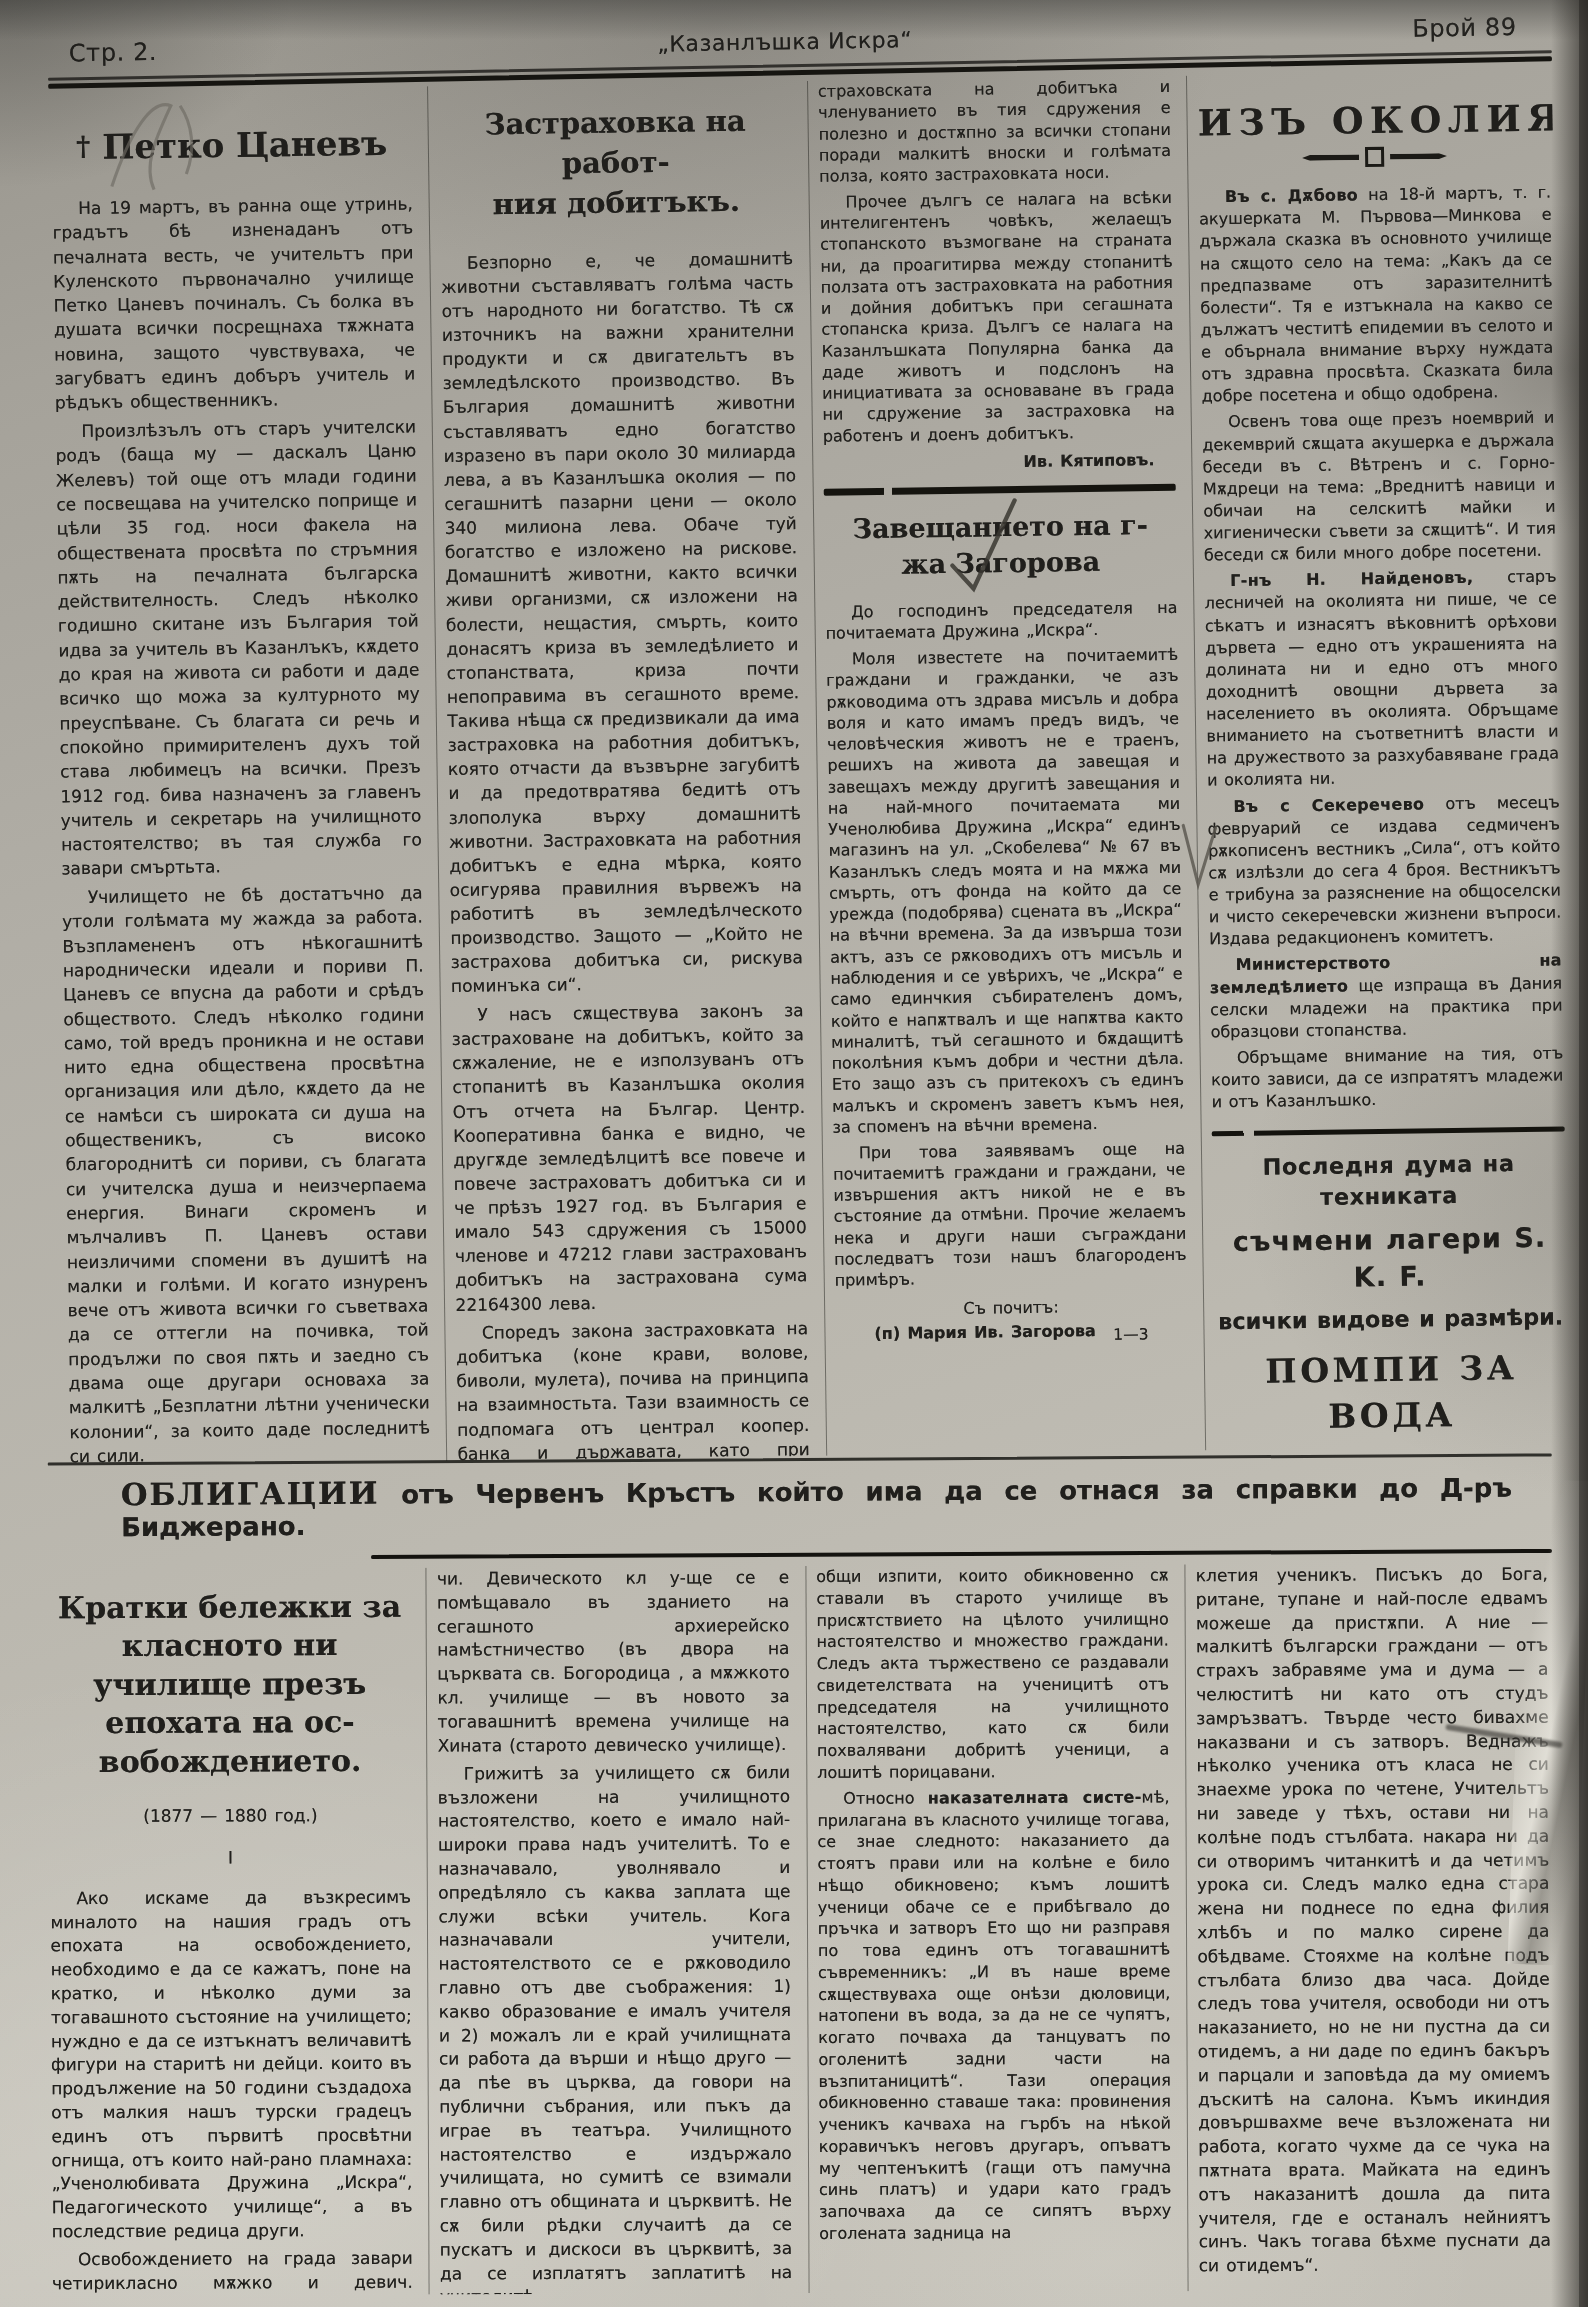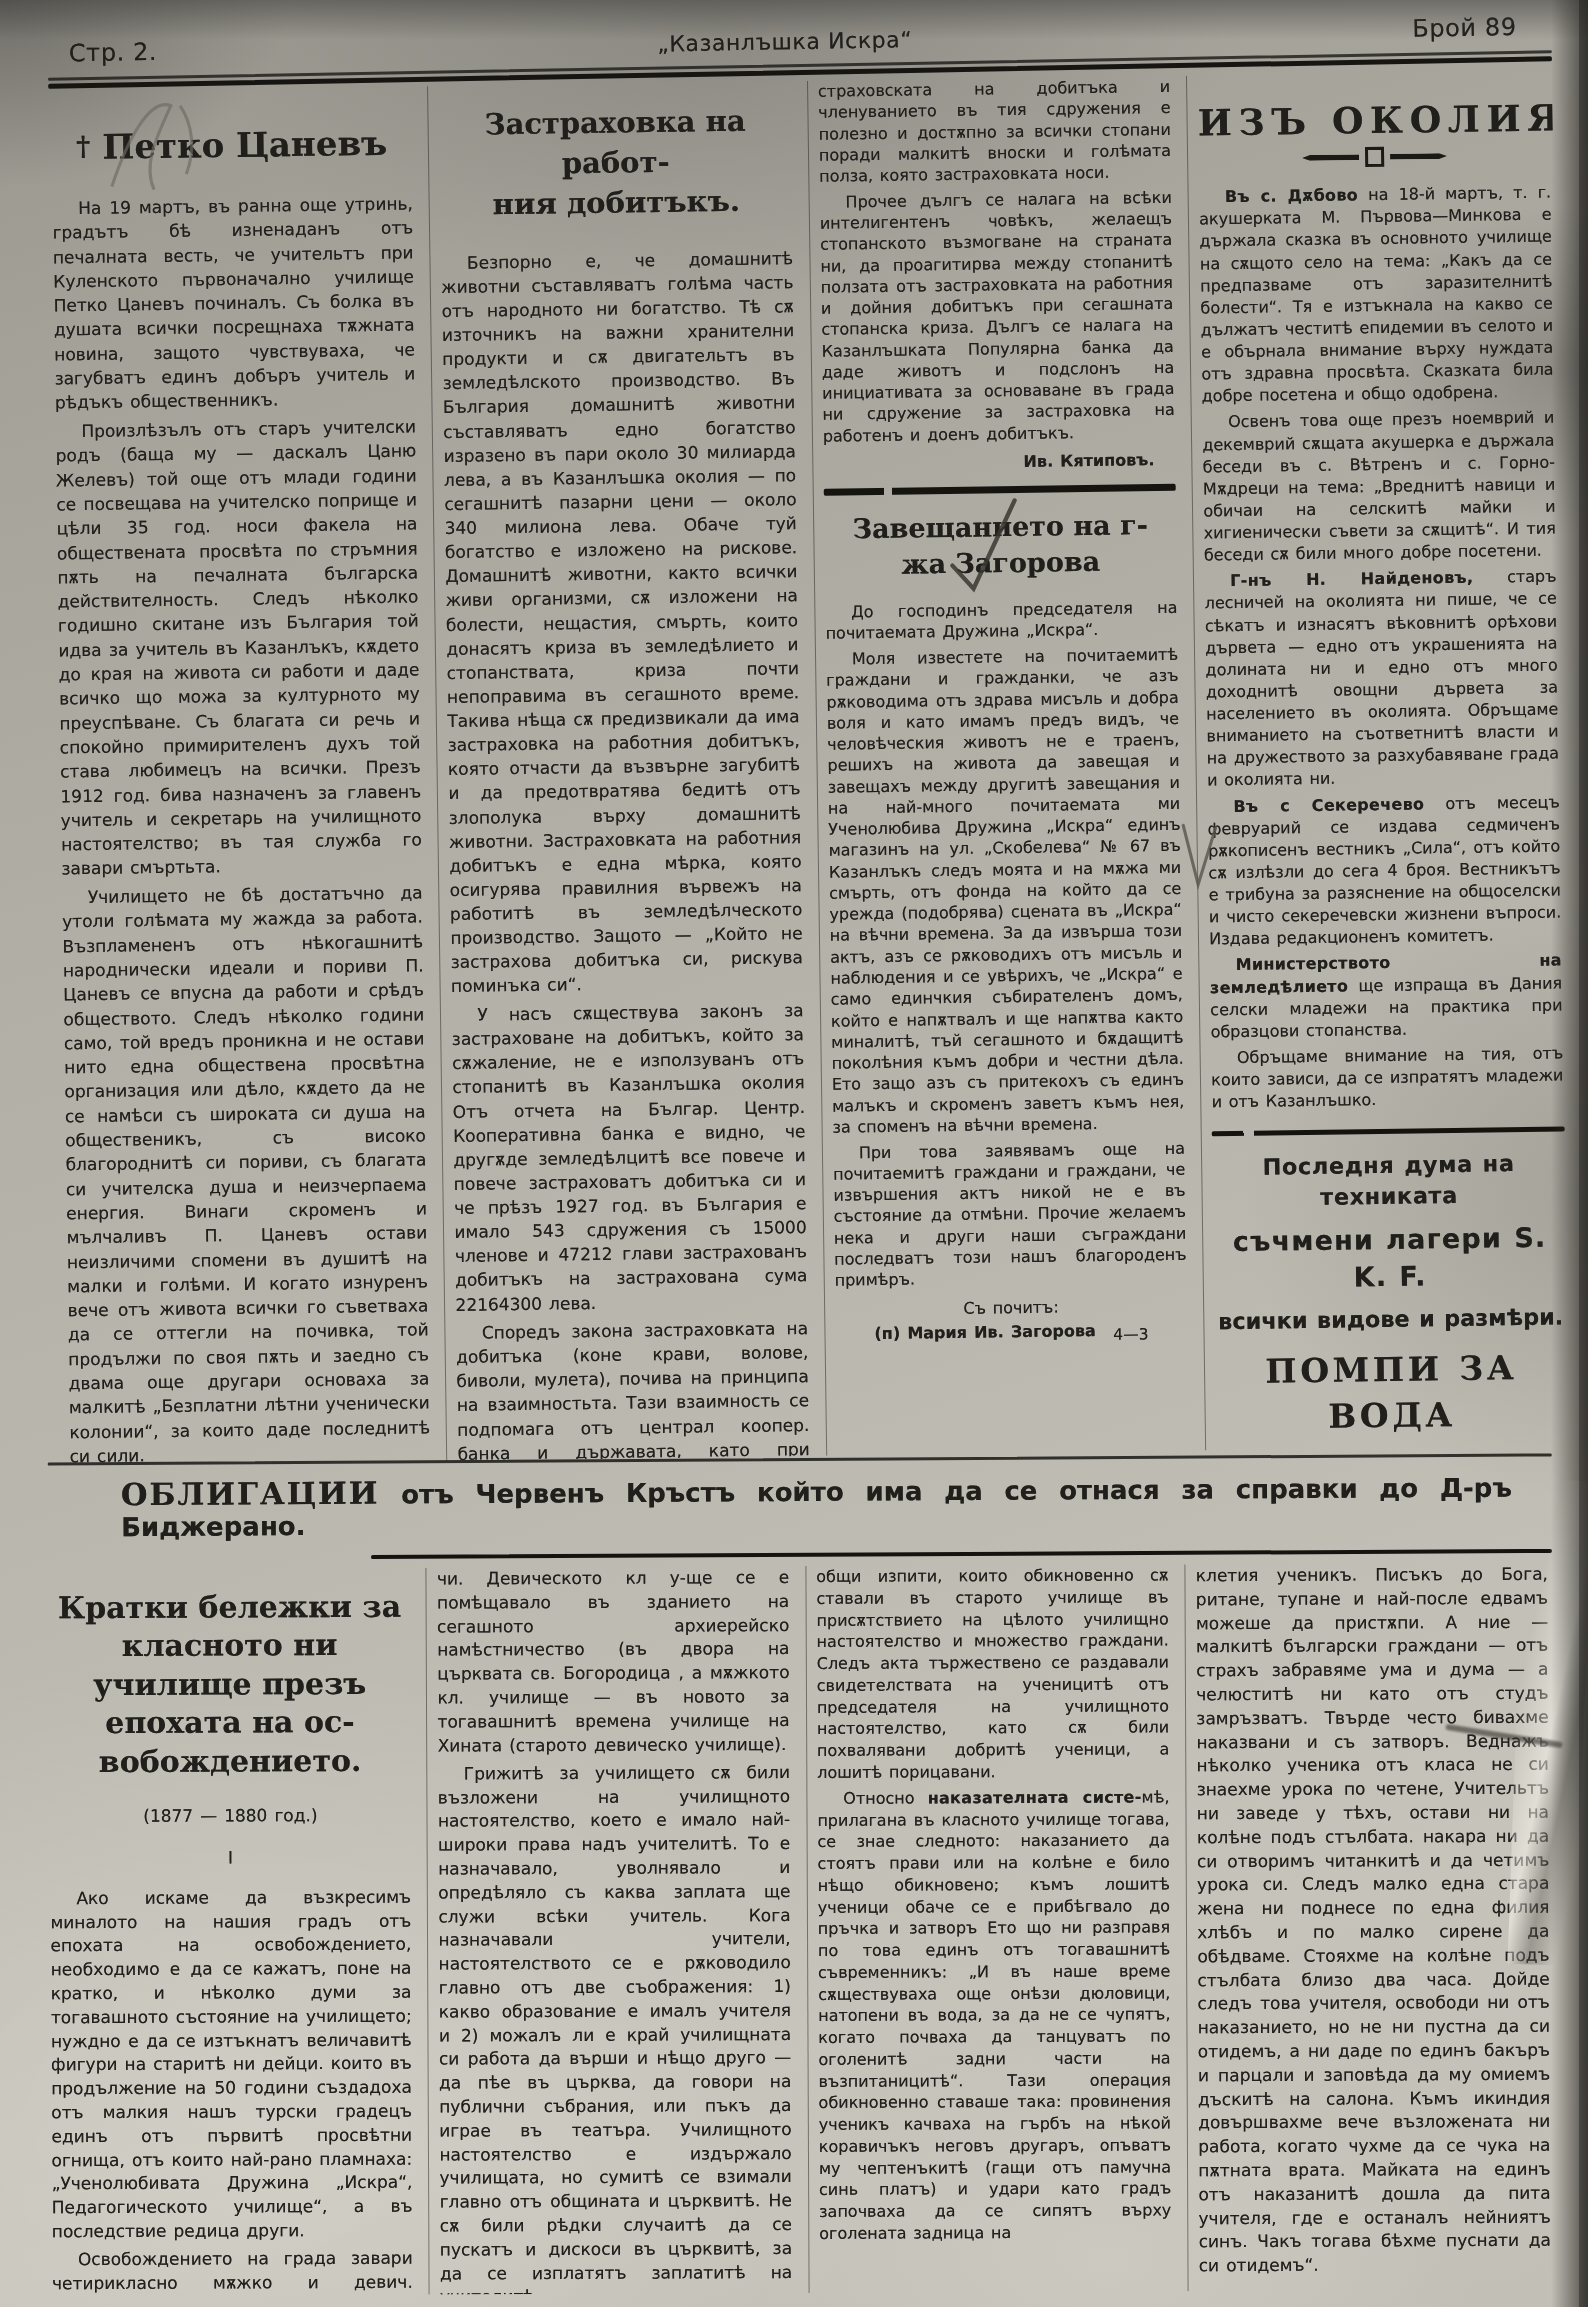--- a/index.html
+++ b/index.html
@@ -118,21 +118,21 @@
       <article class="col c3 vr">
         <p class="ink">страховската на добитъка и членуванието въ тия сдружения е полезно и достѫпно за всички стопани поради малкитѣ вноски и голѣмата полза, която застраховката носи.</p>
         <p class="ind ink">Прочее дългъ се налага на всѣки интелигентенъ човѣкъ, желаещъ стопанското възмогване на страната ни, да проагитирва между стопанитѣ ползата отъ застраховката на работния и дойния добитъкъ при сегашната стопанска криза. Дългъ се налага на Казанлъшката Популярна банка да даде животъ и подслонъ на инициативата за основаване въ града ни сдружение за застраховка на работенъ и доенъ добитъкъ.</p>
         <p class="sig ink">Ив. Кятиповъ.</p>
         <div class="hr-heavy"></div>
         <h2 class="t-will ink">Завещанието на г-жа Загорова</h2>
         <p class="ind ink">До господинъ председателя на почитаемата Дружина „Искра“.</p>
         <p class="ind ink">Моля известете на почитаемитѣ граждани и гражданки, че азъ рѫководима отъ здрава мисъль и добра воля и като имамъ предъ видъ, че человѣческия животъ не е траенъ, решихъ на живота да завещая и завещахъ между другитѣ завещания и на най-много почитаемата ми Ученолюбива Дружина „Искра“ единъ магазинъ на ул. „Скобелева“ № 67 въ Казанлъкъ следъ моята и на мѫжа ми смърть, отъ фонда на който да се урежда (подобрява) сцената въ „Искра“ на вѣчни времена. За да извърша този актъ, азъ се рѫководихъ отъ мисъль и наблюдения и се увѣрихъ, че „Искра“ е само единчкия събирателенъ домъ, който е напѫтвалъ и ще напѫтва както миналитѣ, тъй сегашното и бѫдащитѣ поколѣния къмъ добри и честни дѣла. Ето защо азъ съ притекохъ съ единъ малъкъ и скроменъ заветъ къмъ нея, за споменъ на вѣчни времена.</p>
         <p class="ind ink">При това заявявамъ още на почитаемитѣ граждани и граждани, че извършения актъ никой не е въ състояние да отмѣни. Прочие желаемъ нека и други наши съграждани последватъ този нашъ благороденъ примѣръ.</p>
         <p class="closing ink">Съ почитъ:</p>
-        <p class="sig-zag ink"><span>(п) Мария Ив. Загорова</span><span class="counter">4—3</span></p>
+        <p class="sig-zag ink"><span>(п) Мария Ив. Загорова</span><span class="counter">1—3</span></p>
       </article>
 
       <article class="col c4 vr">
         <h2 class="t-dist ink">ИЗЪ ОКОЛИЯТА.</h2>
         <div class="orn">
           <span class="bar barL"></span>
           <span class="sq"></span>
           <span class="bar barR"></span>
         </div>
         <p class="ind ink"><b class="lead">Въ с. Дѫбово</b><span> на 18-й мартъ, т. г. акушерката М. Първова—Минкова е държала сказка въ основното училище на сѫщото село на тема: „Какъ да се предпазваме отъ заразителнитѣ болести“. Тя е изтъкнала на какво се дължатъ честитѣ епидемии въ селото и е обърнала внимание върху нуждата отъ здравна просвѣта. Сказката била добре посетена и общо одобрена.</span></p>

